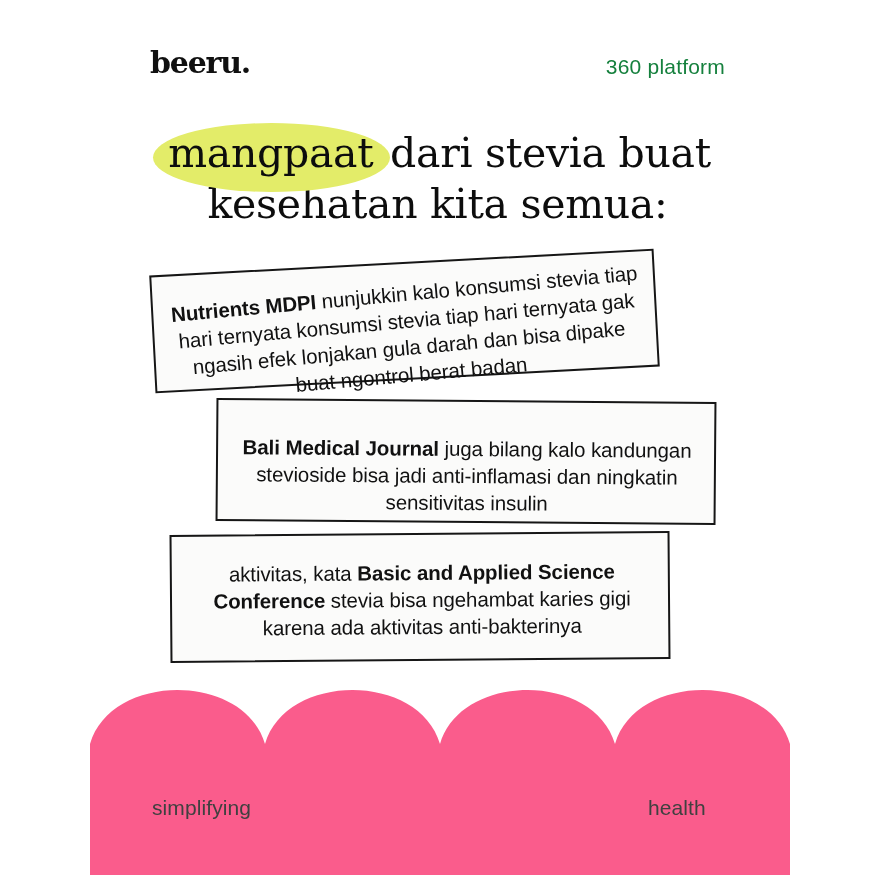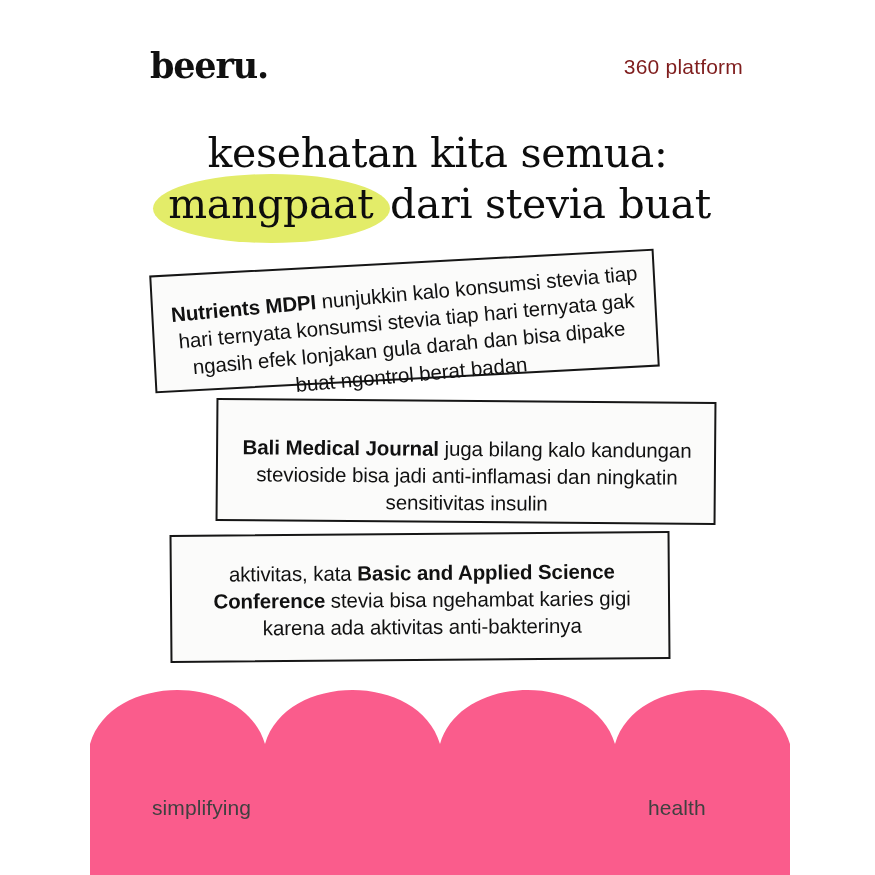--- a/index.html
+++ b/index.html
@@ -20,33 +20,33 @@
     overflow: hidden;
   }
 
   
   .brand-logo {
     position: absolute;
     left: 150px;
     top: 48px;
     font-family: "DejaVu Serif", "Liberation Serif", serif;
     font-weight: 700;
-    font-size: 35px;
+    font-size: 30px;
     letter-spacing: -1.2px;
     color: #101010;
     line-height: 1;
   }
 
   .platform-tag {
     position: absolute;
-    right: 132px;
+    right: 150px;
     top: 56px;
     font-family: "Liberation Sans", sans-serif;
     font-size: 21px;
-    color: #7f1d1d;
+    color: #15803d;
     letter-spacing: 0.2px;
     line-height: 1;
   }
 
   
   .headline {
     position: absolute;
     left: 0;
     right: 0;
     top: 128px;
@@ -165,22 +165,22 @@
 </head>
 <body>
 
 <div id="poster">
 
   <div class="brand-logo">beeru.</div>
 
   <div class="platform-tag">360 platform</div>
 
   <div class="headline">
+    <span class="line"><span class="hl-mark">mangpaat</span><span> dari stevia buat</span></span>
     <span class="line">kesehatan kita semua:</span>
-    <span class="line"><span class="hl-mark">mangpaat</span><span> dari stevia buat</span></span>
   </div>
 
   <div class="card" id="card-1">
     <div class="card-text"><b>Nutrients MDPI</b><span> nunjukkin kalo konsumsi stevia tiap hari ternyata konsumsi stevia tiap hari ternyata gak ngasih efek lonjakan gula darah dan bisa dipake buat ngontrol berat badan</span></div>
   </div>
 
   <div class="card" id="card-2">
     <div class="card-text"><b>Bali Medical Journal</b><span> juga bilang kalo kandungan stevioside bisa jadi anti-inflamasi dan ningkatin sensitivitas insulin</span></div>
   </div>
 

